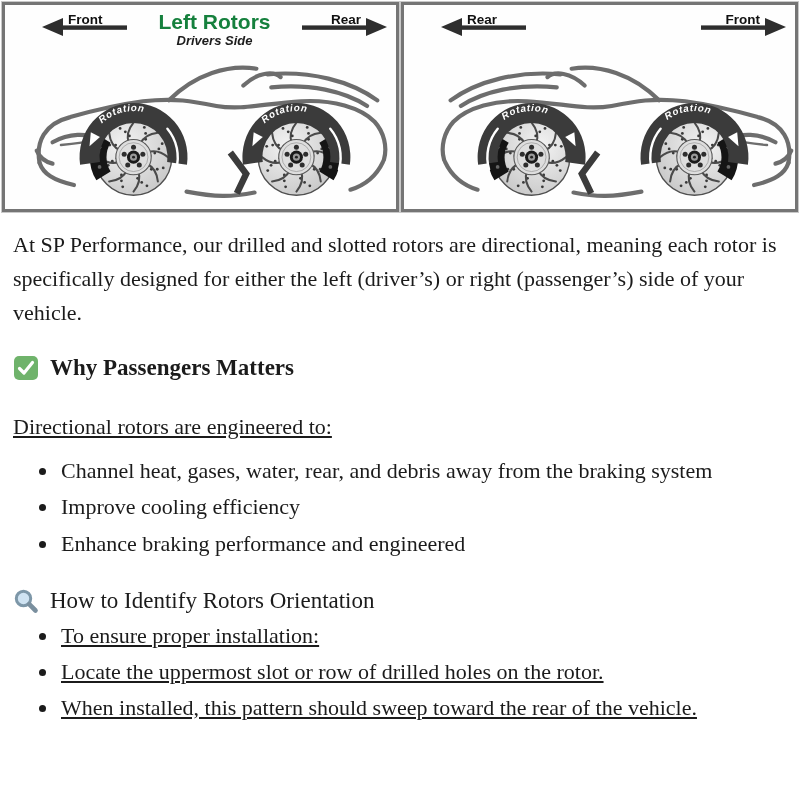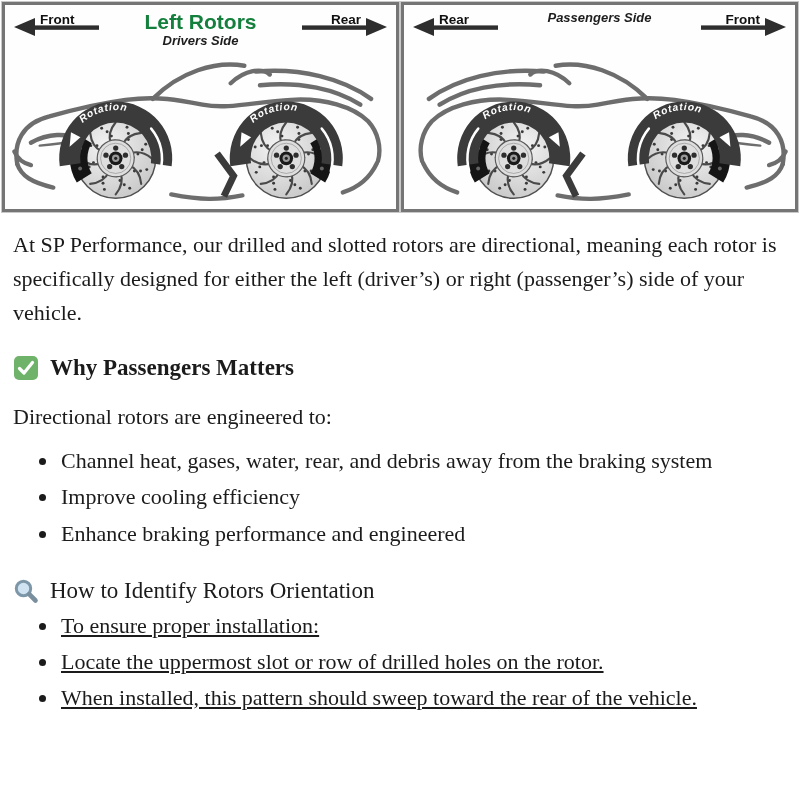--- a/index.html
+++ b/index.html
@@ -14,20 +14,21 @@
     width:800px; background:#ffffff; color:var(--ink);
     font-family:"Liberation Serif","DejaVu Serif",serif;
     font-size:22px; line-height:1.55;
   }
   
   .diagram{display:flex; padding:2px 1px;}
   .panel{
     flex:1; margin:0 1px; background:#fefefe;
     border:3px solid var(--panel-border);
     box-shadow:0 0 0 1px #c9c9c9;
+    padding-left:28px;
   }
   .panel-header{position:relative; height:50px; padding-top:5px;}
   .panel-title{
     text-align:center; font-family:"Liberation Sans",sans-serif;
     font-weight:bold; font-size:21px; line-height:23px; color:#15803d;
   }
   .panel-subtitle{
     text-align:center; font-family:"Liberation Sans",sans-serif;
     font-weight:bold; font-style:italic; font-size:13px; line-height:15px; color:#1d1d1d;
   }
@@ -37,21 +38,21 @@
   .car-svg{display:block; width:100%; height:154px;}
   
   main{padding:0 13px;}
   .intro{margin:14px 0 0;}
   .sec-head{
     display:flex; align-items:center; gap:11px;
     margin:22px 0 0; font-size:23px; font-weight:bold; line-height:32px;
   }
   .sec-head.regular{font-weight:normal; margin-top:24px;}
   .emoji{flex:0 0 auto; width:26px; height:26px;}
-  .lead{margin:16px 0 0;}
+  .lead{margin:26px 0 0;text-decoration:underline;}
   ul{margin:10px 0 0; padding-left:46px;}
   .sec-list-2{margin-top:2px;text-decoration:underline;}
   li{padding-left:2px; margin:2px 0;}
 </style>
 </head>
 <body>
 
 <div class="diagram">
 
   <div class="panel">
@@ -215,21 +216,20 @@
       </svg>
   </div>
 
   <div class="panel">
     <div class="panel-header">
       <svg class="dir-arrow left" id="arrow-1-l" viewBox="0 0 88 26">
           <polygon points="1,14 22,5 22,23" fill="#2e2e2e"></polygon>
           <rect x="22" y="12.4" width="64" height="4.4" fill="#2e2e2e"></rect>
           <text x="27" y="11" font-family="&quot;Liberation Sans&quot;,sans-serif" font-size="13.5" font-weight="bold" fill="#111">Rear</text>
         </svg>
-      <div class="panel-subtitle">Passengers Side</div>
       <svg class="dir-arrow right" id="arrow-1-r" viewBox="0 0 88 26">
           <polygon points="87,14 66,5 66,23" fill="#2e2e2e"></polygon>
           <rect x="2" y="12.4" width="64" height="4.4" fill="#2e2e2e"></rect>
           <text x="61" y="11" text-anchor="end" font-family="&quot;Liberation Sans&quot;,sans-serif" font-size="13.5" font-weight="bold" fill="#111">Front</text>
         </svg>
     </div>
     <svg class="car-svg" id="car-1" viewBox="0 0 390 158">
         <defs>
           <radialGradient id="rg-1" cx="38%" cy="35%" r="75%">
             <stop offset="0%" stop-color="#f3f3f3"></stop>

